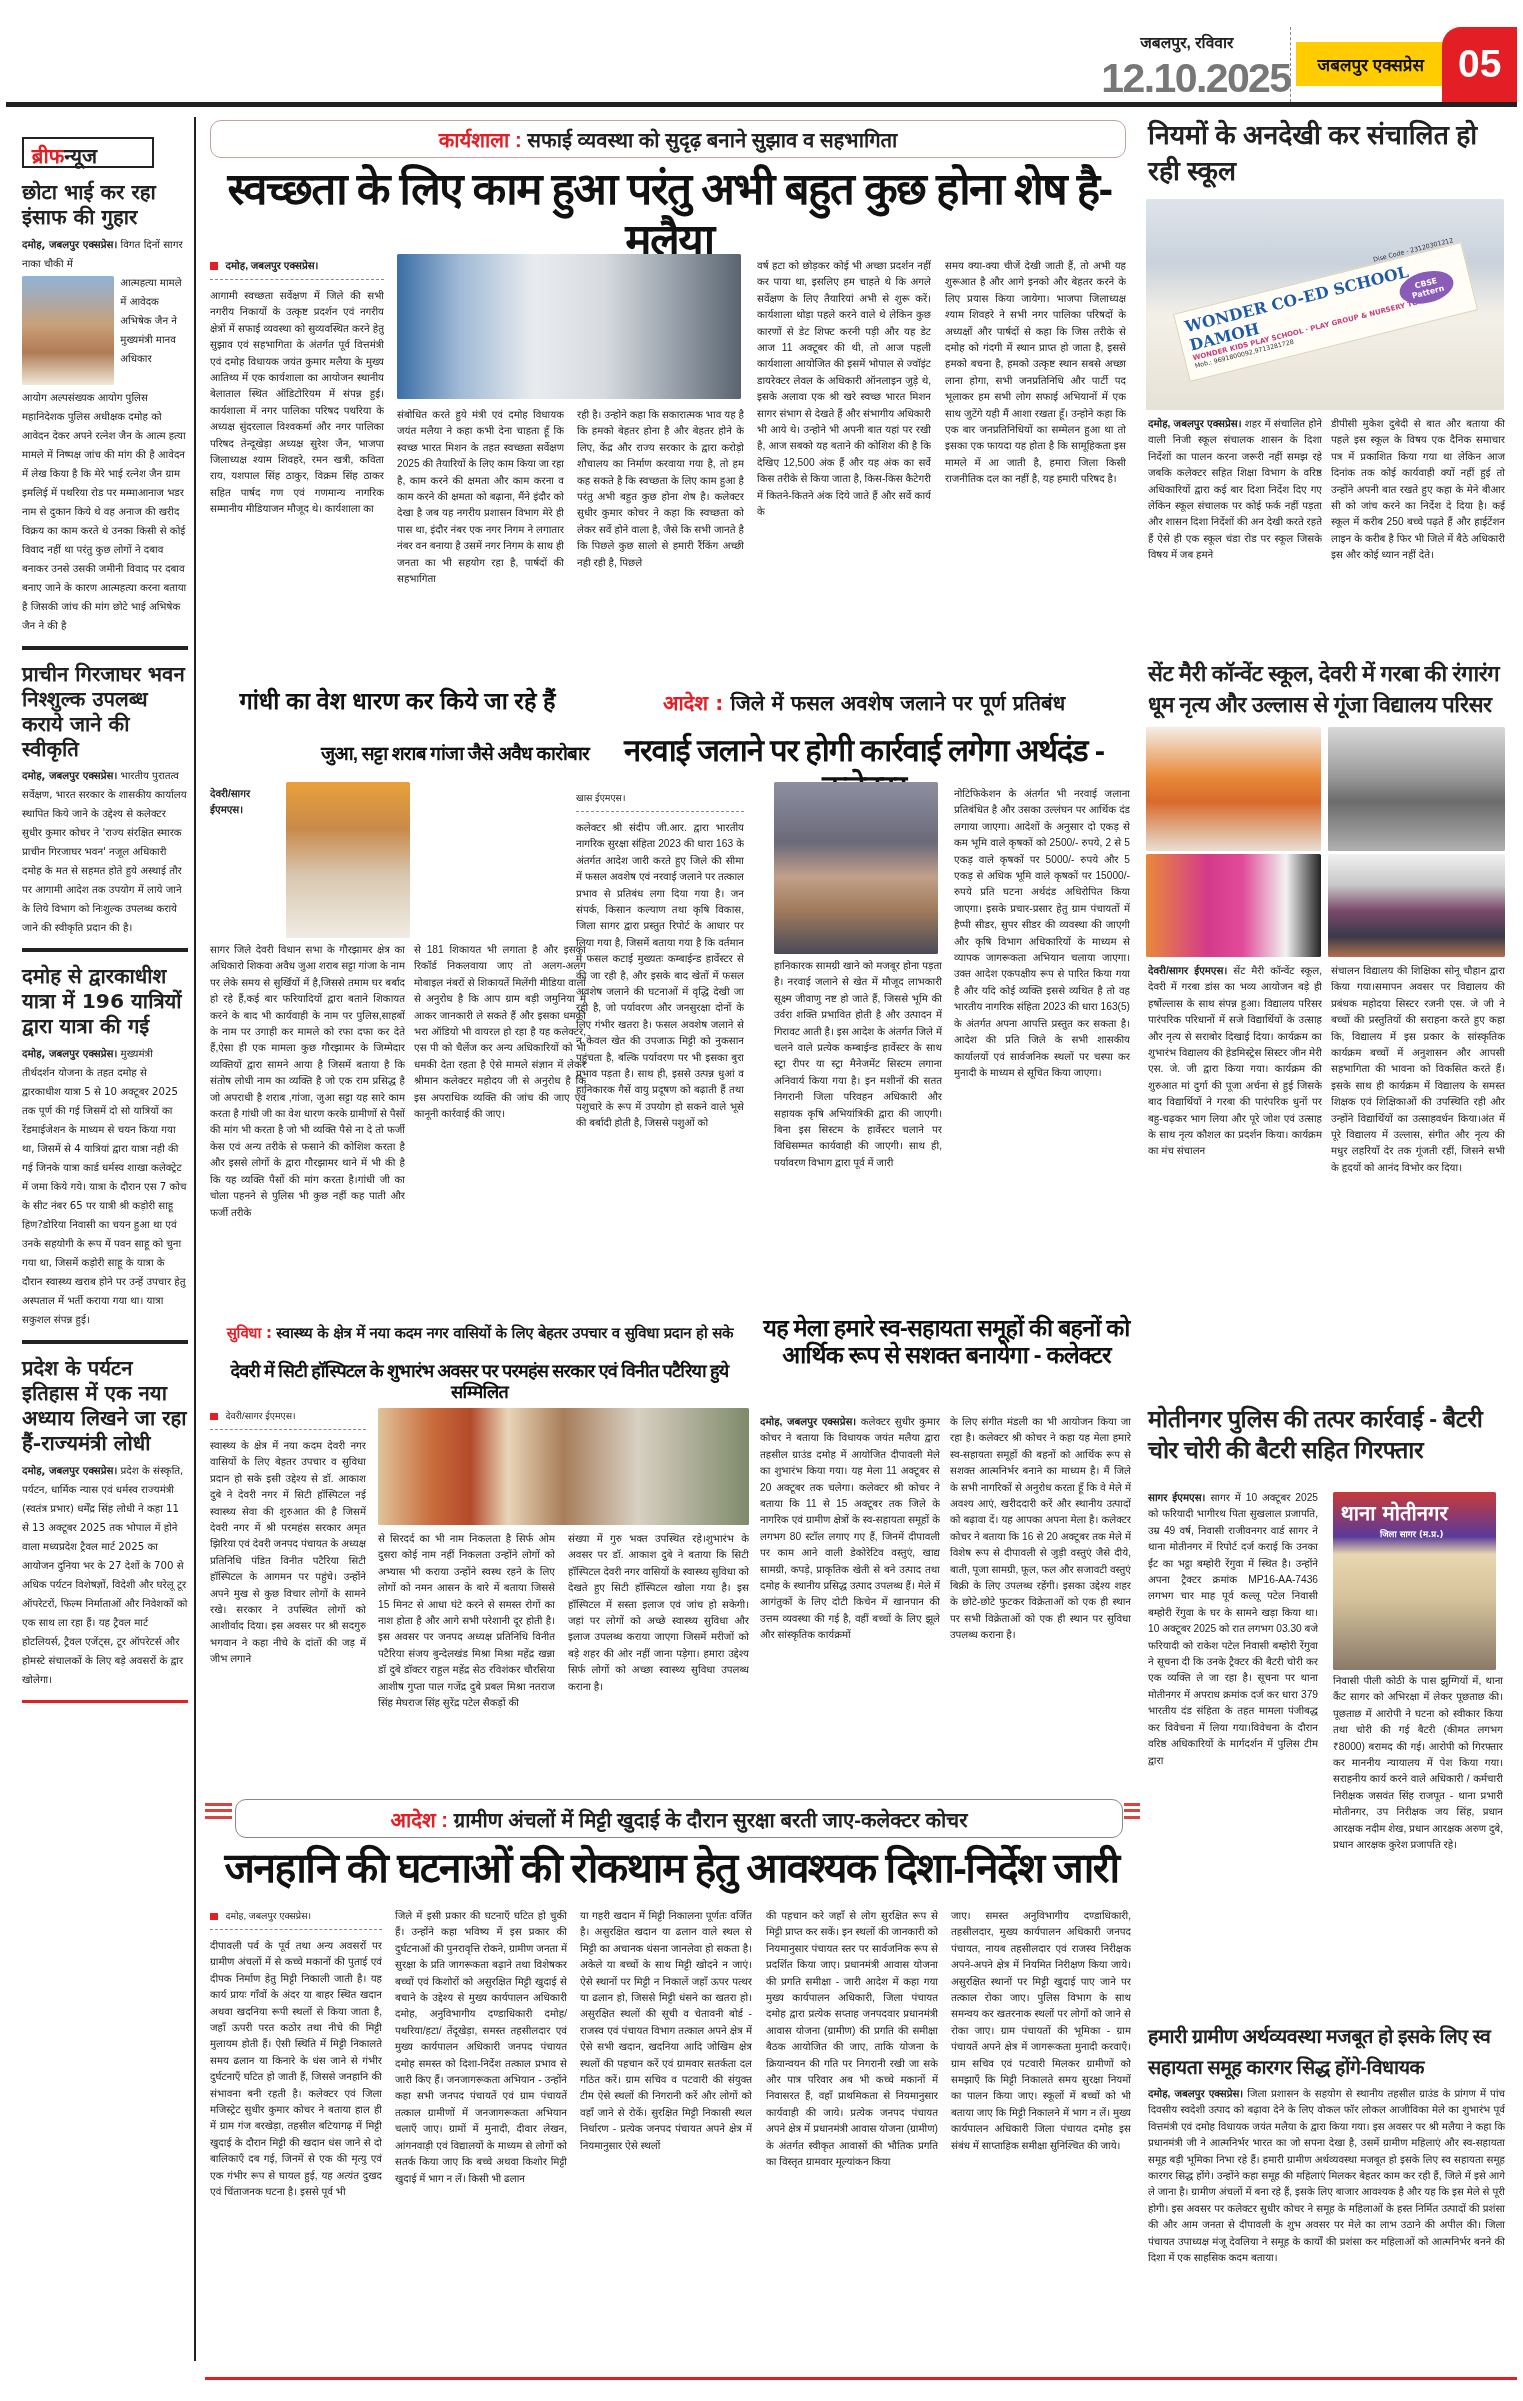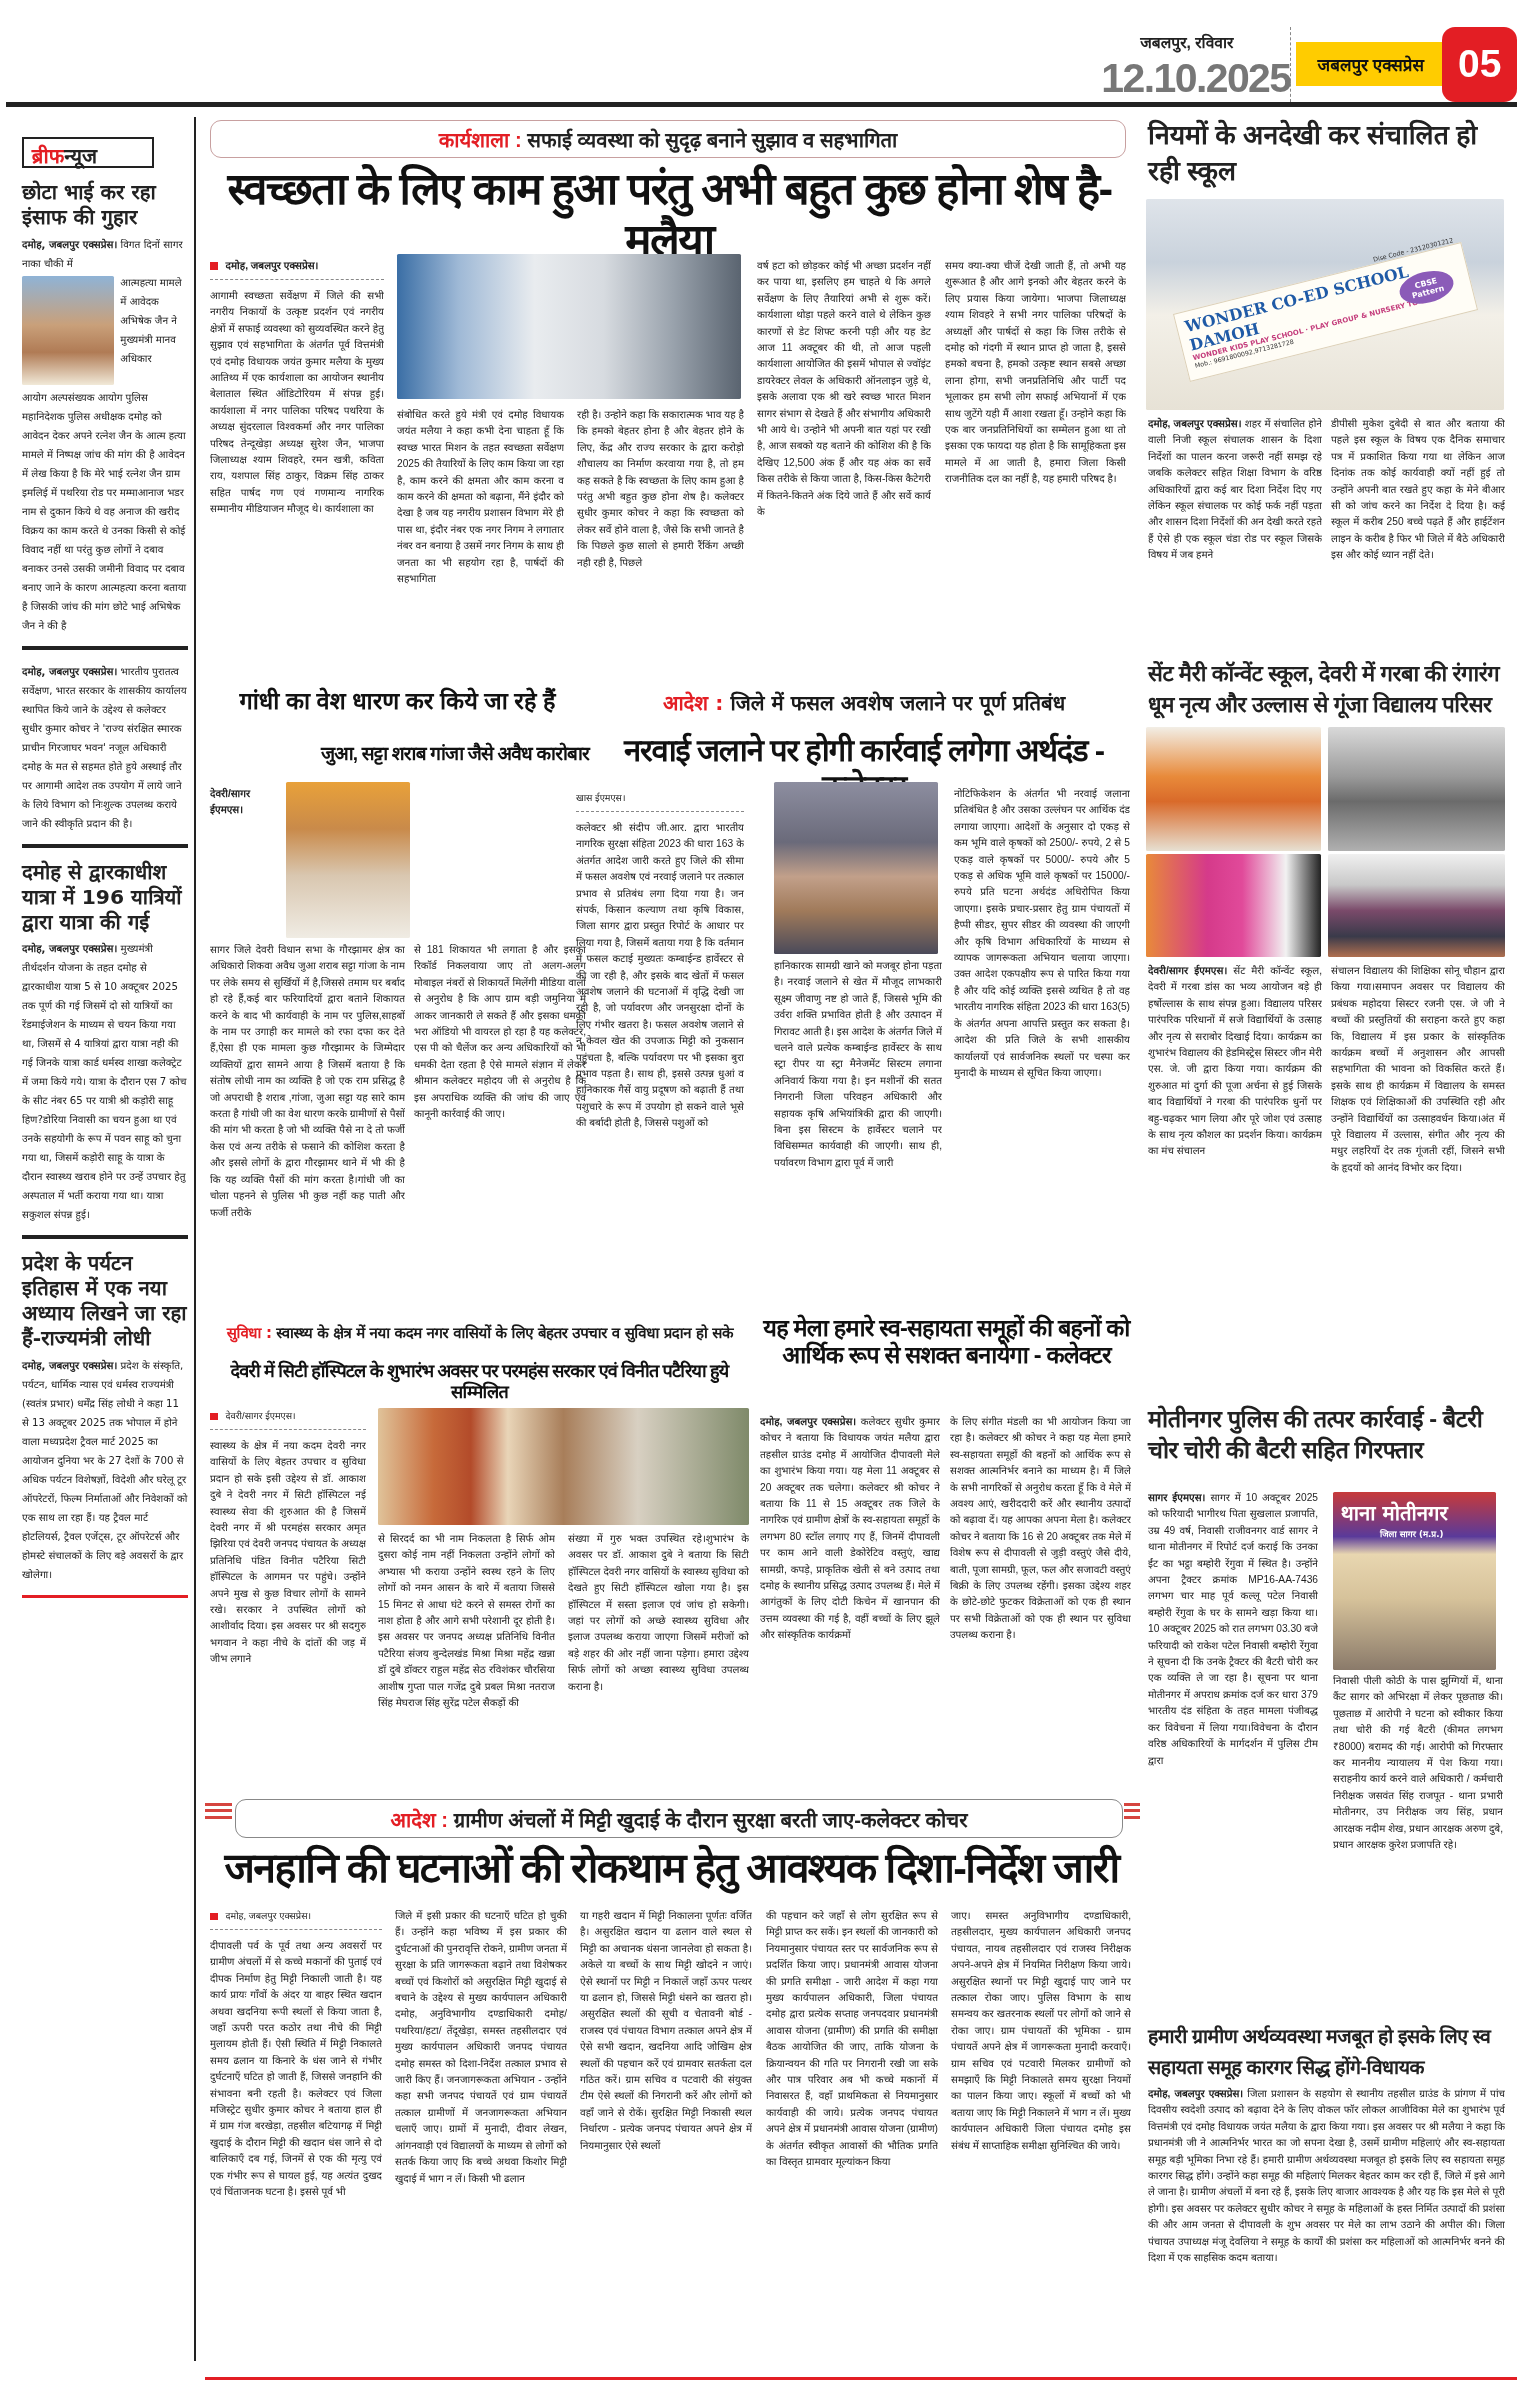--- a/index.html
+++ b/index.html
@@ -8,21 +8,21 @@
 
   
   .masthead { position: absolute; left: 6.3px; top: 26.6px; width: 1511px; height: 75px; }
   .section-tab { position: absolute; left: 0; top: 0; width: 461px; height: 75px; background: #e31e24; border-top-right-radius: 22px; }
   .section-tab-yellow { position: absolute; left: 457px; top: 15.6px; width: 35px; height: 59px; background: #ffcc00; border-top-right-radius: 15.6px; z-index: -1; }
   .section-title { position: absolute; left: 55px; top: 14px; font-family: "Liberation Sans", sans-serif; font-weight: 700; font-size: 42px; color: #fff; letter-spacing: -0.8px; }
   .dateline-city { position: absolute; left: 1134px; top: 4.7px; font-size: 15.6px; font-weight: 700; color: #222; font-family: "Liberation Sans", sans-serif; }
   .dateline-date { position: absolute; left: 1095px; top: 28px; font-size: 41px; color: #777; font-family: "Liberation Sans", sans-serif; font-weight: 700; letter-spacing: -1.6px; }
   .masthead-divider { position: absolute; left: 1284px; top: 0; height: 75px; border-left: 1.6px dashed #888; }
   .paper-name { position: absolute; left: 1290px; top: 15.6px; width: 149px; height: 44px; background: #ffcc00; display:flex; align-items:center; justify-content:center; font-size: 17px; font-weight: 700; color:#111; font-family: "Liberation Sans", sans-serif; }
-  .page-num { position: absolute; left: 1436px; top: 0; width: 75px; height: 75px; background: #e31e24; border-top-left-radius: 19px; color: #fff; font-weight: 700; font-size: 39px; display:flex; align-items:center; justify-content:center; font-family: "Liberation Sans", sans-serif; border-radius: 13px; }
+  .page-num { position: absolute; left: 1436px; top: 0; width: 75px; height: 75px; background: #e31e24; border-top-left-radius: 19px; color: #fff; font-weight: 700; font-size: 39px; display:flex; align-items:center; justify-content:center; font-family: "Liberation Sans", sans-serif; }
   .masthead-bar { position: absolute; left: 6.3px; top: 102px; width: 1511px; height: 4.7px; background: #222; }
 
   
   .body-text { font-size: 10.2px; line-height: 16.4px; text-align: justify; color: #222; font-family: "Liberation Sans", sans-serif; }
   .hl { font-family: "Liberation Sans", sans-serif; font-weight: 700; color: #111; line-height: 1.15; }
   .kicker-red { color: #e31e24; font-weight: 700; }
 
   
   .leftcol { position: absolute; left: 22px; top: 117px; width: 174px; height: 2244px; border-right: 2.3px solid #222; padding-right: 6.3px; }
   .brief-box { border: 2.3px solid #222; width: 132px; height: 31px; padding: 1.6px 7.8px; margin-top: 20px; }
@@ -67,20 +67,21 @@
   <div class="left-story">
     <h3>छोटा भाई कर रहा इंसाफ की गुहार</h3>
     <p><b>दमोह, जबलपुर एक्सप्रेस।</b> <span>विगत दिनों सागर नाका चौकी में</span></p>
     <div class="left-photo"></div>
     <p style="font-size:10.2px;line-height:19px;">आत्महत्या मामले में आवेदक अभिषेक जैन ने मुख्यमंत्री मानव अधिकार</p>
     <p style="clear:both">आयोग अल्पसंख्यक आयोग पुलिस महानिदेशक पुलिस अधीक्षक दमोह को आवेदन देकर अपने रत्नेश जैन के आत्म हत्या मामले में निष्पक्ष जांच की मांग की है आवेदन में लेख किया है कि मेरे भाई रत्नेश जैन ग्राम इमलिई में पथरिया रोड पर मम्माआनाज भडर नाम से दुकान किये थे वह अनाज की खरीद विक्रय का काम करते थे उनका किसी से कोई विवाद नहीं था परंतु कुछ लोगों ने दबाव बनाकर उनसे उसकी जमीनी विवाद पर दबाव बनाए जाने के कारण आत्महत्या करना बताया है जिसकी जांच की मांग छोटे भाई अभिषेक जैन ने की है</p>
   </div>
   <div class="left-sep"></div>
 
   <div class="left-story">
+    <h3>प्राचीन गिरजाघर भवन निश्शुल्क उपलब्ध कराये जाने की स्वीकृति</h3>
     <p><b>दमोह, जबलपुर एक्सप्रेस।</b> <span>भारतीय पुरातत्व सर्वेक्षण, भारत सरकार के शासकीय कार्यालय स्थापित किये जाने के उद्देश्य से कलेक्टर सुधीर कुमार कोचर ने 'राज्य संरक्षित स्मारक प्राचीन गिरजाघर भवन' नजूल अधिकारी दमोह के मत से सहमत होते हुये अस्थाई तौर पर आगामी आदेश तक उपयोग में लाये जाने के लिये विभाग को निःशुल्क उपलब्ध कराये जाने की स्वीकृति प्रदान की है।</span></p>
   </div>
   <div class="left-sep"></div>
 
   <div class="left-story">
     <h3>दमोह से द्वारकाधीश यात्रा में 196 यात्रियों द्वारा यात्रा की गई</h3>
     <p><b>दमोह, जबलपुर एक्सप्रेस।</b> <span>मुख्यमंत्री तीर्थदर्शन योजना के तहत दमोह से द्वारकाधीश यात्रा 5 से 10 अक्टूबर 2025 तक पूर्ण की गई जिसमें दो सो यात्रियों का रेंडमाईजेशन के माध्यम से चयन किया गया था, जिसमें से 4 यात्रियां द्वारा यात्रा नही की गई जिनके यात्रा कार्ड धर्मस्व शाखा कलेक्ट्रेट में जमा किये गये। यात्रा के दौरान एस 7 कोच के सीट नंबर 65 पर यात्री श्री कड़ोरी साहू हिण?डोरिया निवासी का चयन हुआ था एवं उनके सहयोगी के रूप में पवन साहू को चुना गया था, जिसमें कड़ोरी साहू के यात्रा के दौरान स्वास्थ्य खराब होने पर उन्हें उपचार हेतु अस्पताल में भर्ती कराया गया था। यात्रा सकुशल संपन्न हुई।</span></p>
   </div>
   <div class="left-sep"></div>
 

